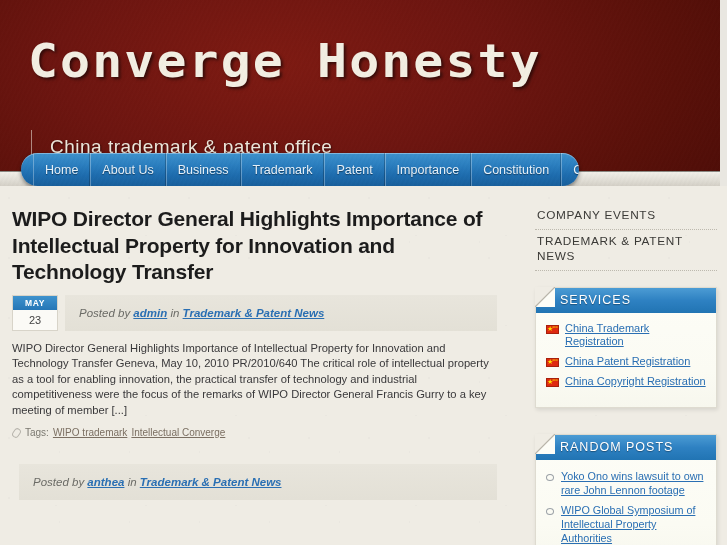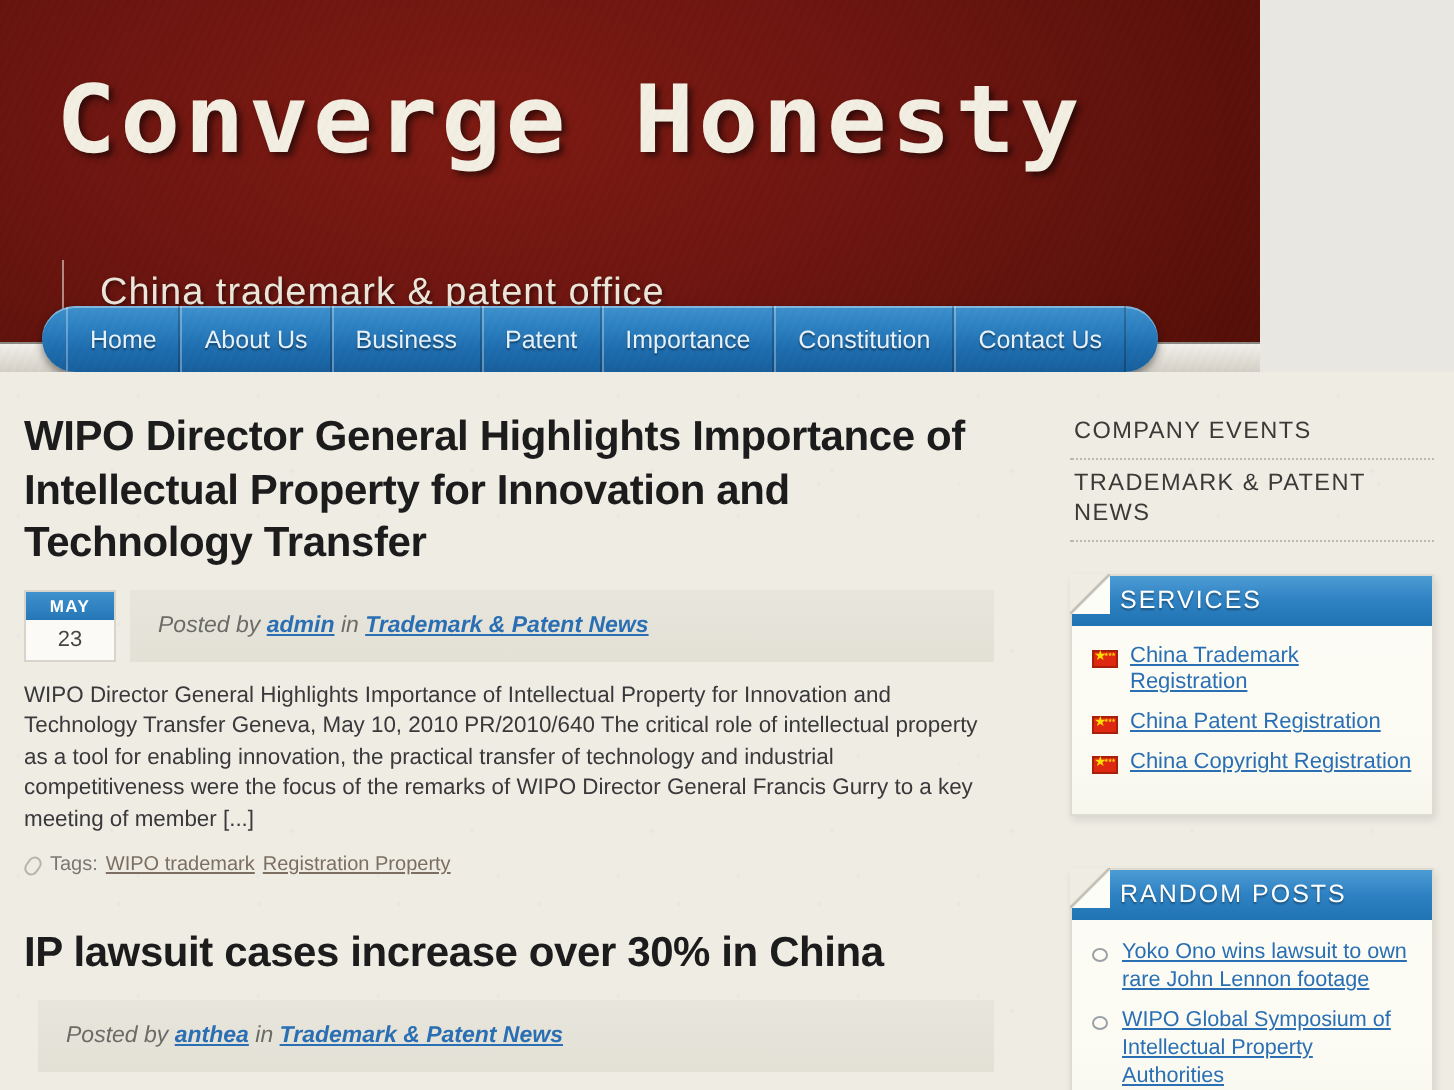--- a/index.html
+++ b/index.html
@@ -6,21 +6,21 @@
   body{
     width:727px;height:545px;overflow:hidden;
     font-family:"Liberation Sans",sans-serif;
     background:#e9e7e1;
     position:relative;
   }
   #page{position:absolute;inset:0;width:727px;height:545px;overflow:hidden;}
 
   
   .header{
-    position:absolute;left:0;top:0;width:630px;height:186px;
+    position:absolute;left:0;top:0;width:720px;height:186px;
     background:
       radial-gradient(ellipse 620px 300px at 38% 34%, #7e1a12 0%, #6d1510 35%, #591009 65%, #430a06 100%);
     overflow:hidden;
   }
   .header:after{
     content:"";position:absolute;inset:0;
     background:
       repeating-linear-gradient(115deg, rgba(255,255,255,0.012) 0px, rgba(0,0,0,0.02) 2px, rgba(255,255,255,0.008) 4px);
     opacity:.75;pointer-events:none;
   }
@@ -188,20 +188,21 @@
     <div class="logo">Converge Honesty</div>
     <div class="tag-rule"></div>
     <div class="tagline">China trademark &amp; patent office</div>
     <div class="header-strip"></div>
 
     <div class="nav">
       <div class="nav-inner">
         <div class="nav-item">Home</div>
         <div class="nav-item">About Us</div>
         <div class="nav-item">Business</div>
+        <div class="nav-item">Trademark</div>
         <div class="nav-item">Patent</div>
         <div class="nav-item">Importance</div>
         <div class="nav-item">Constitution</div>
         <div class="nav-item">Contact Us</div>
       </div>
     </div>
   </div>
 
   <div class="content-area">
 
@@ -219,26 +220,25 @@
             <a>admin</a>&nbsp;
             <span>in</span>&nbsp;
             <a>Trademark &amp; Patent News</a>
           </div>
         </div>
         <p class="excerpt">WIPO Director General Highlights Importance of Intellectual Property for Innovation and Technology Transfer Geneva, May 10, 2010 PR/2010/640 The critical role of intellectual property as a tool for enabling innovation, the practical transfer of technology and industrial competitiveness were the focus of the remarks of WIPO Director General Francis Gurry to a key meeting of member [...]</p>
         <div class="tags-row">
           <span class="clip"></span>
           <span>Tags:</span>
           <a>WIPO trademark</a>
-          <a>Registration Property</a>
+          <a>Intellectual Converge</a>
         </div>
       </div>
 
       <div class="post" style="margin-top:26px;">
-        <h1 class="post-title">IP lawsuit cases increase over 30% in China</h1>
         <div class="post-meta-row">
           <div class="meta-bar">
             <span>Posted by</span>&nbsp;
             <a>anthea</a>&nbsp;
             <span>in</span>&nbsp;
             <a>Trademark &amp; Patent News</a>
           </div>
         </div>
 
       </div>

